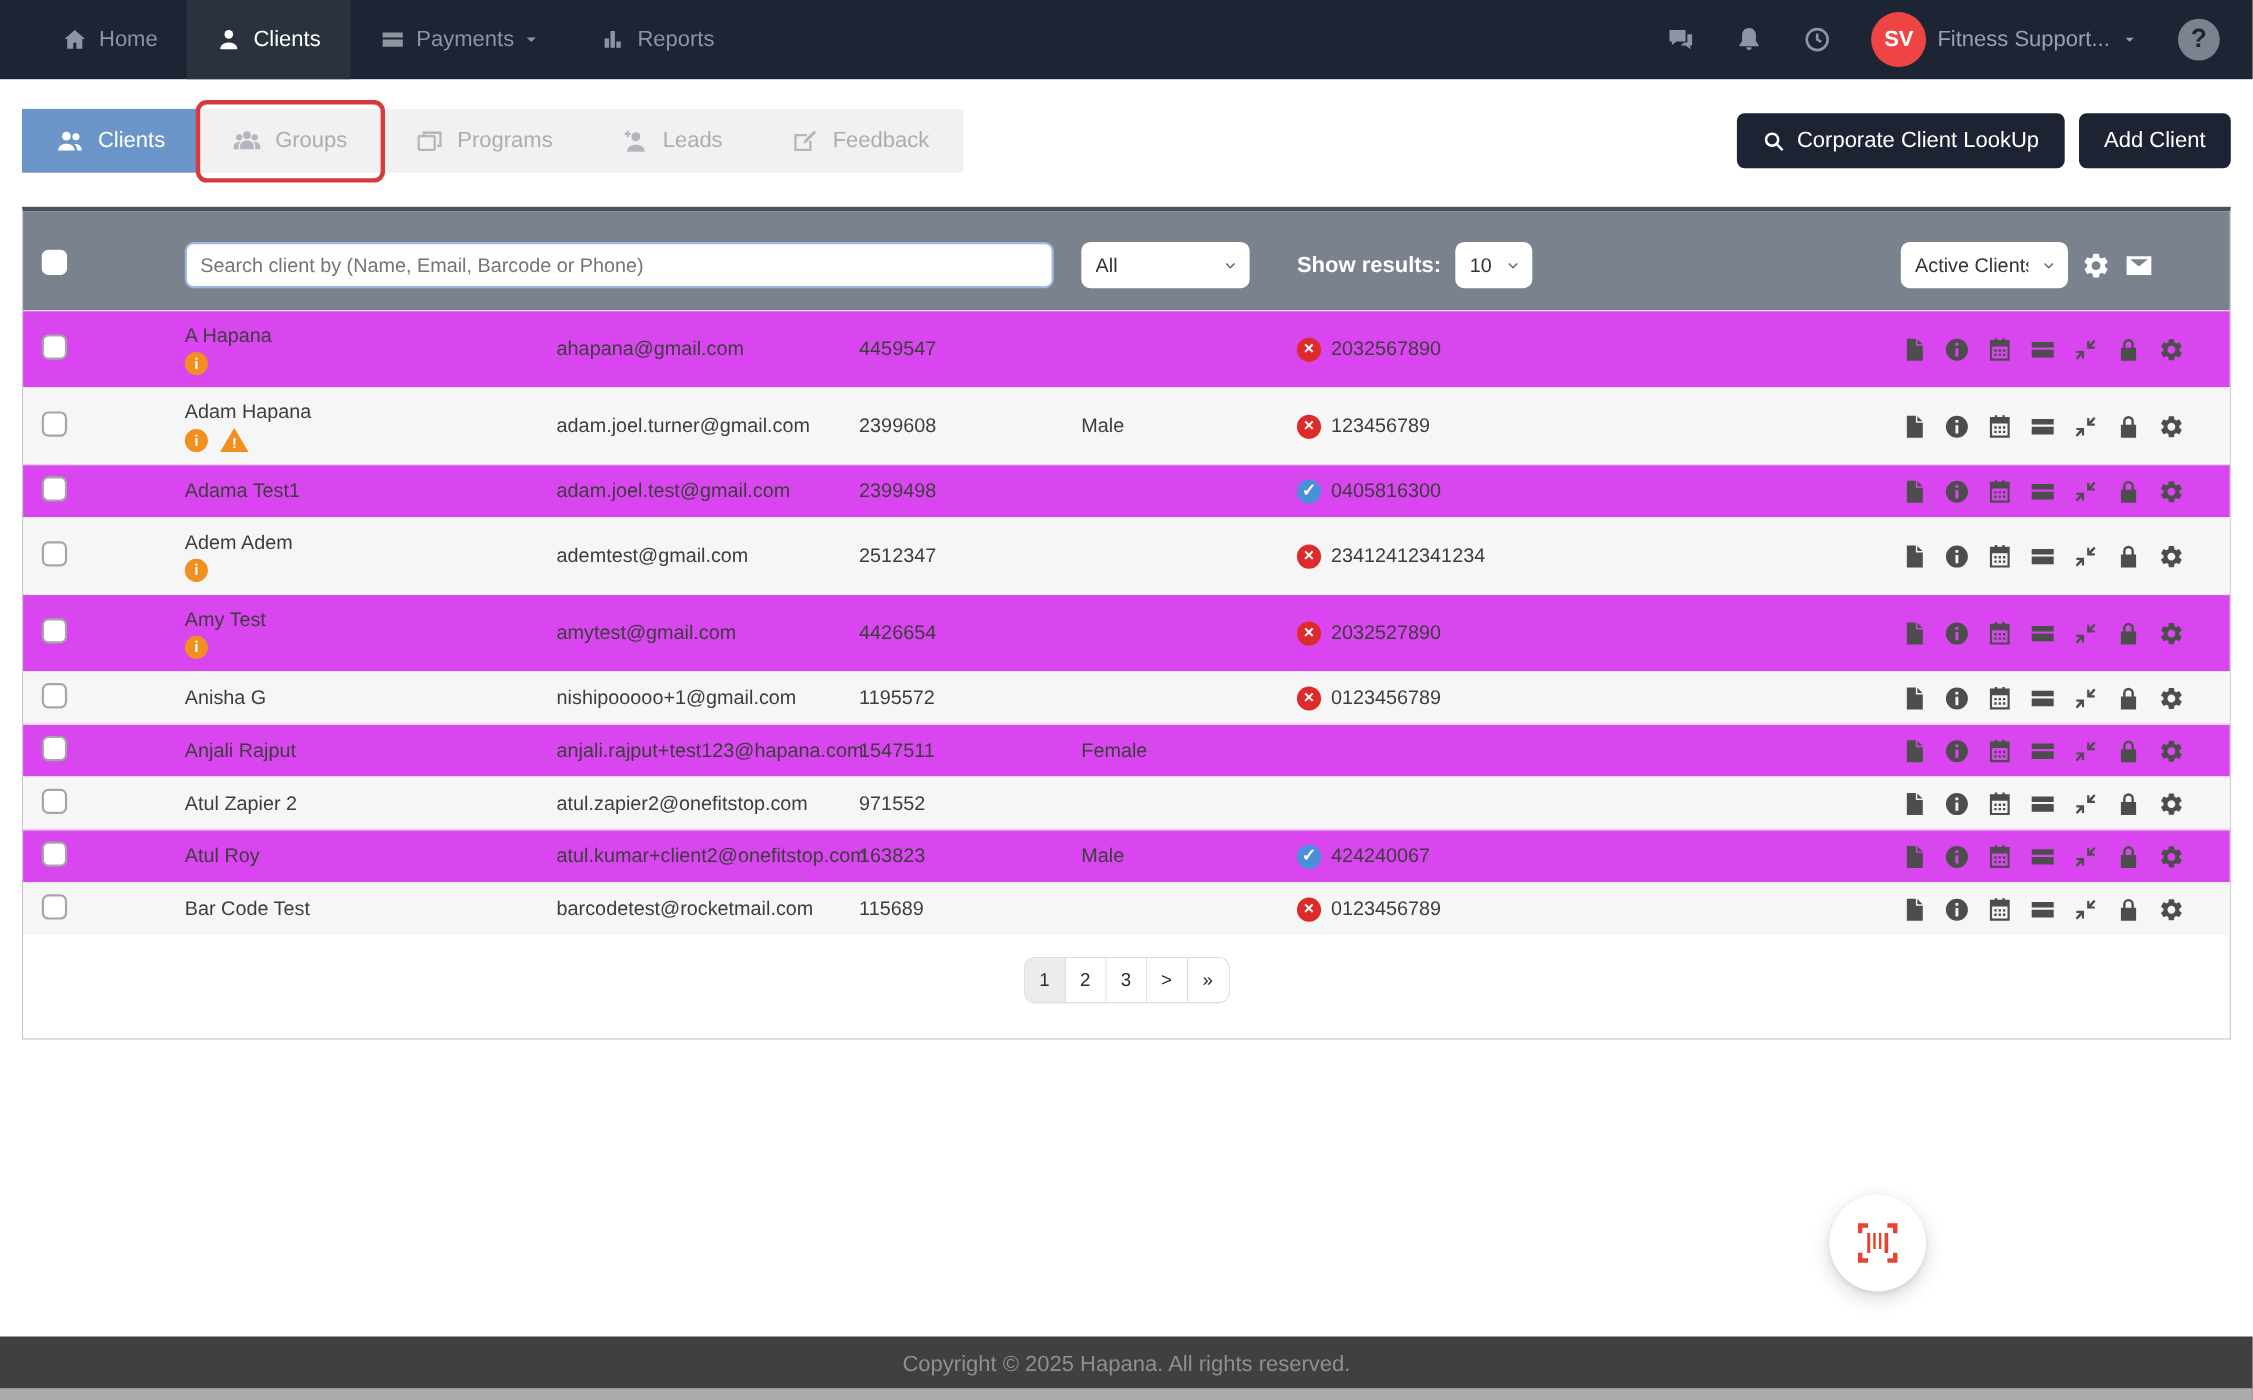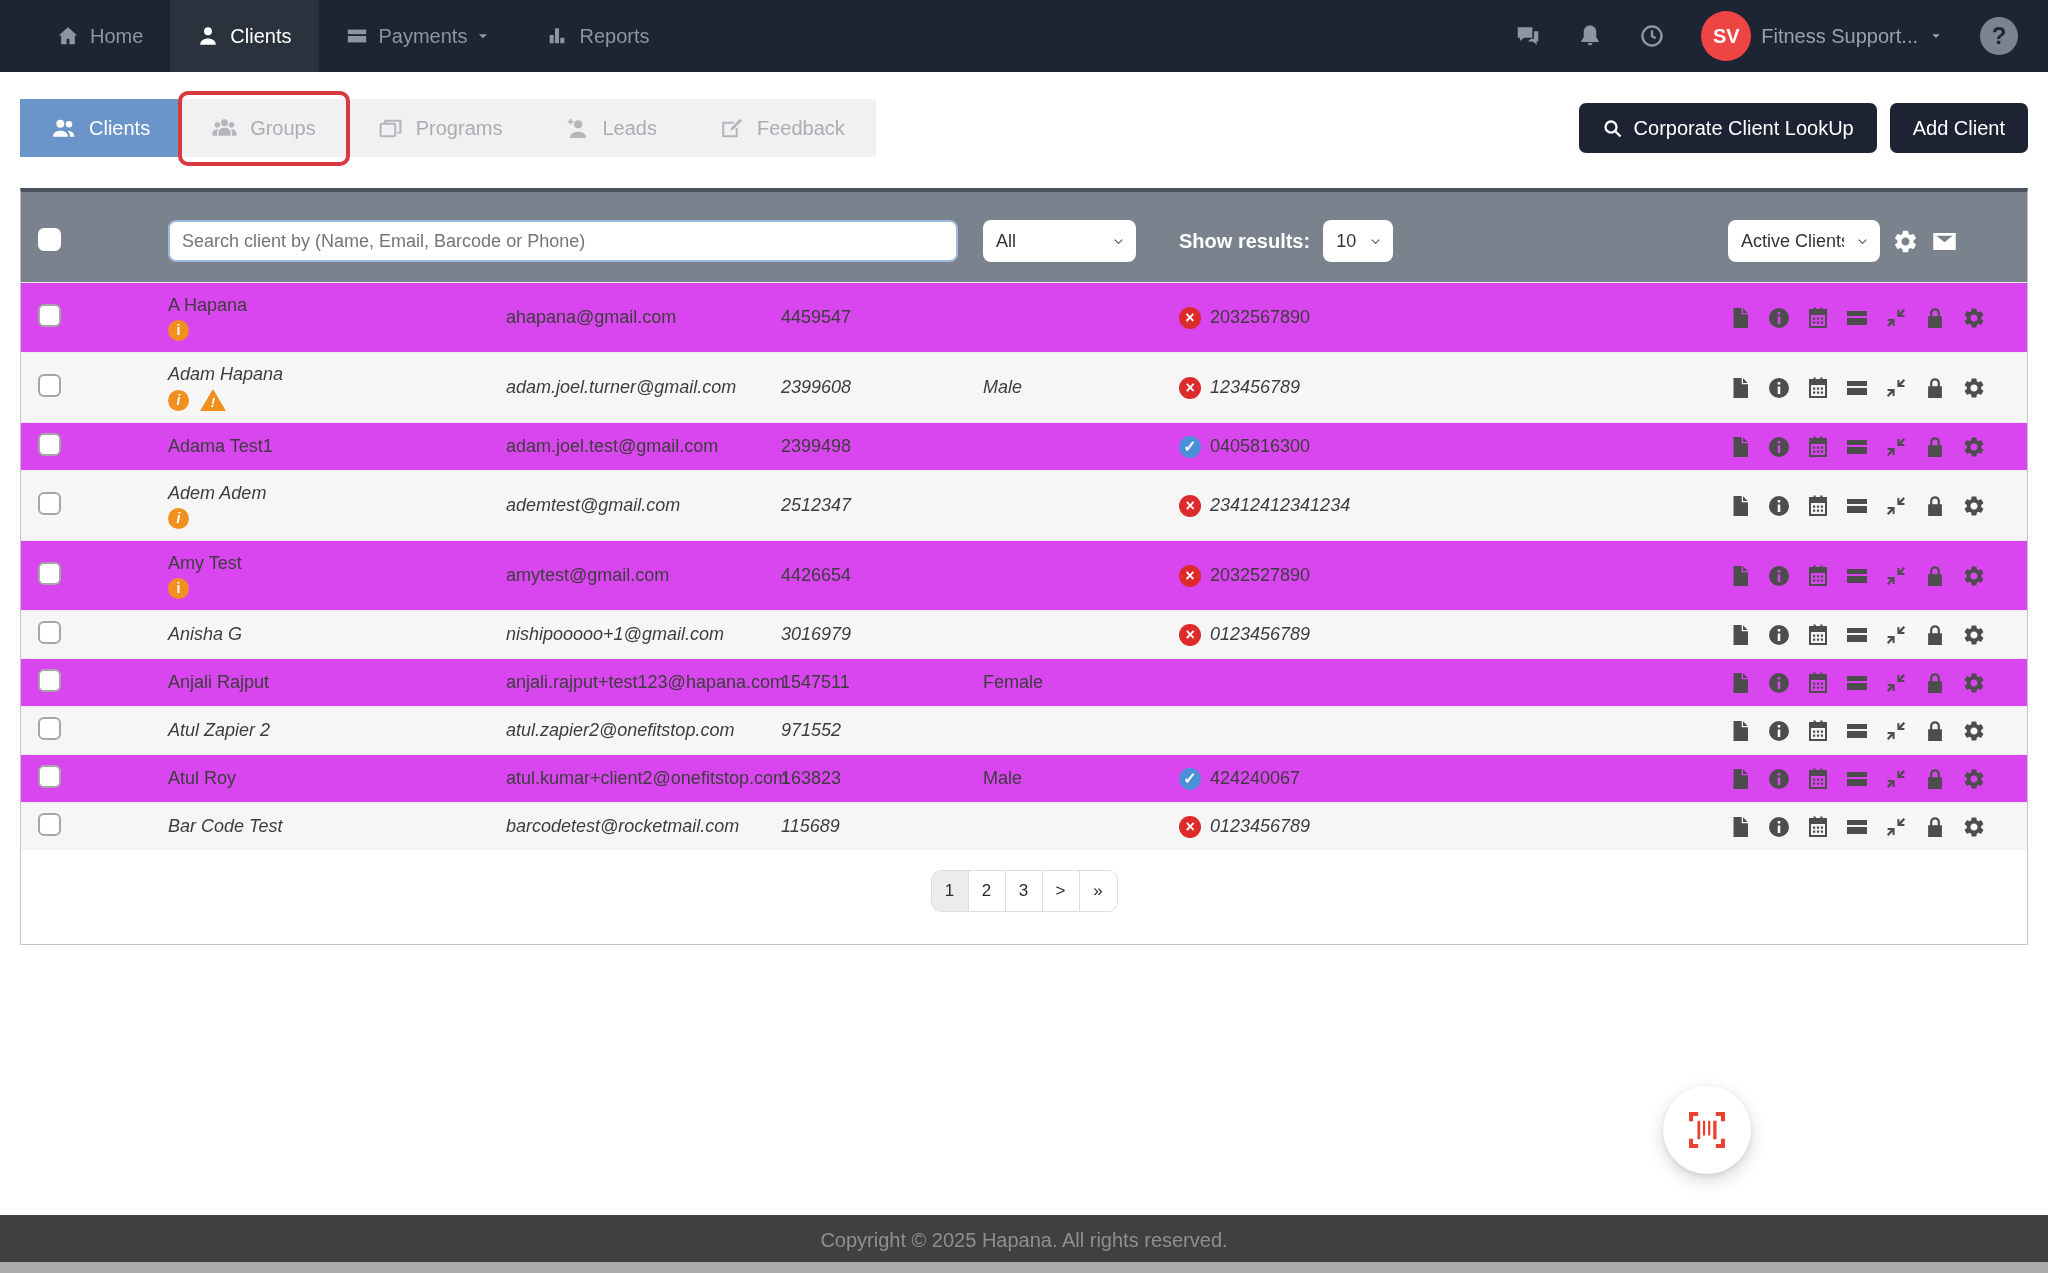--- a/index.html
+++ b/index.html
@@ -135,21 +135,21 @@
   .w-gender { width: 153px; }
   .w-results { width: 70px; }
   .w-actionfilter { width: 152px; }
   .c-showresults { display: flex; align-items: center; gap: 13px; }
   .label-bold { color: #fff; font-weight: bold; font-size: 20px; white-space: nowrap; }
   .c-actionsfilter { display: flex; align-items: center; gap: 12px; }
   .hdr-icon { width: 27px; height: 27px; color: #fff; cursor: pointer; }
 
   
   .trow { border-top: 1px solid #ececec; min-height: 48px; font-size: 18px; color: #3d3d3d; background:#d946ef; }
-  .trow.alt { background: #f6f6f6; font-style: italic; }
+  .trow.alt { background: #f6f6f6; }
   .trow.tall { min-height: 70px; }
   .c-name { display: flex; flex-direction: column; justify-content: center; align-items: flex-start; gap: 4px; padding: 6px 0; }
   .client-name { cursor: pointer; }
   .badges { display: flex; align-items: center; gap: 11px; }
   .badge-info {
     width: 21px; height: 21px; border-radius: 50%;
     background: #f18f1f; color: #fff;
     font-size: 14px; font-weight: bold;
     display: flex; align-items: center; justify-content: center;
     cursor: pointer;
@@ -698,21 +698,21 @@
   </div>
       <div class="trow cols alt">
     <div class="cell c-check">
       <span class="checkbox"></span>
     </div>
     <div class="cell c-name">
       <span class="client-name">Anisha G</span>
 
     </div>
     <div class="cell c-email">nishipooooo+1@gmail.com</div>
-    <div class="cell c-barcode">3016979</div>
+    <div class="cell c-barcode">1195572</div>
     <div class="cell c-gender"></div>
     <div class="cell c-phone">
       <span class="phone-status invalid">×</span>
       <span class="phone-number">0123456789</span>
     </div>
     <div class="cell c-actions">
           <span class="action-icon icn">
             <svg viewBox="0 0 24 24" fill="currentColor">
               <path d="M5.5 2h8.2v6.3H20V22H5.5V2z"></path>
               <path d="M15 2.3 19.7 7H15V2.3z"></path>

